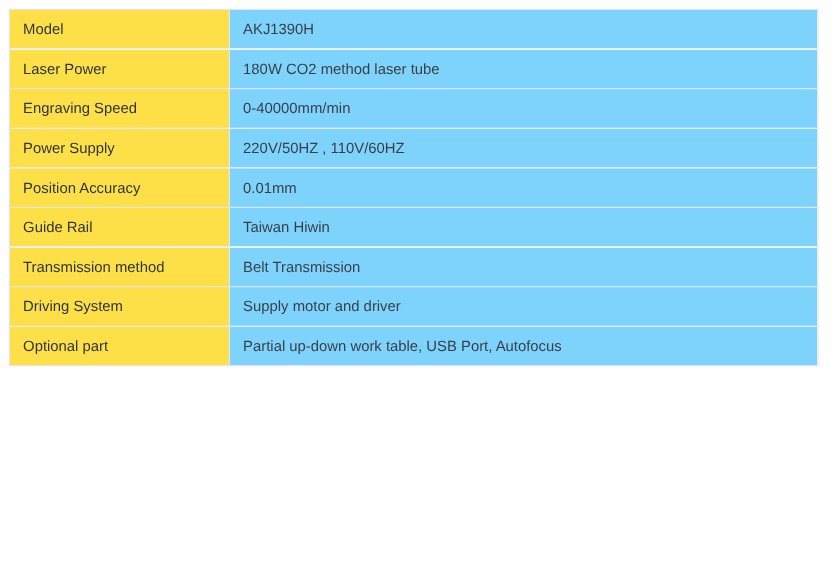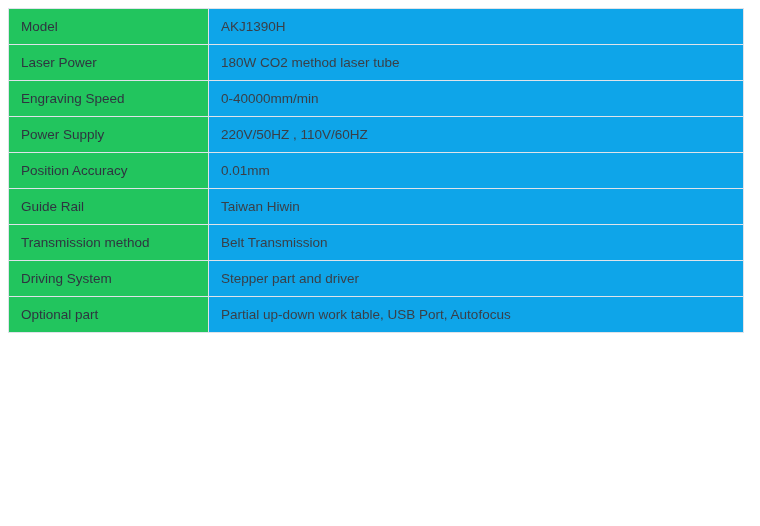--- a/index.html
+++ b/index.html
@@ -31,25 +31,25 @@
     height: 35px;
     padding: 0 12px;
     font-size: 13.5px;
     color: #3a3f47;
     vertical-align: middle;
     line-height: 1.3;
     overflow: hidden;
     white-space: nowrap;
   }
   table.spec-table td.label {
-    background: #22c55e;
+    background: #fde047;
     color: #2f3540;
   }
   table.spec-table td.value {
-    background: #0ea5e9;
+    background: #7dd3fc;
     margin-top: 32px;
   }
 </style>
 </head>
 <body>
 
 <div class="spec-wrap">
   <table class="spec-table">
     <colgroup>
         <col class="c1">
@@ -79,21 +79,21 @@
       <tr>
         <td class="label">Guide Rail</td>
         <td class="value">Taiwan Hiwin</td>
       </tr>
       <tr>
         <td class="label">Transmission method</td>
         <td class="value">Belt Transmission</td>
       </tr>
       <tr>
         <td class="label">Driving System</td>
-        <td class="value">Stepper part and driver</td>
+        <td class="value">Supply motor and driver</td>
       </tr>
       <tr>
         <td class="label">Optional part</td>
         <td class="value">Partial up-down work table, USB Port, Autofocus</td>
       </tr>
     </tbody>
   </table>
 </div>
 
 </body></html>

